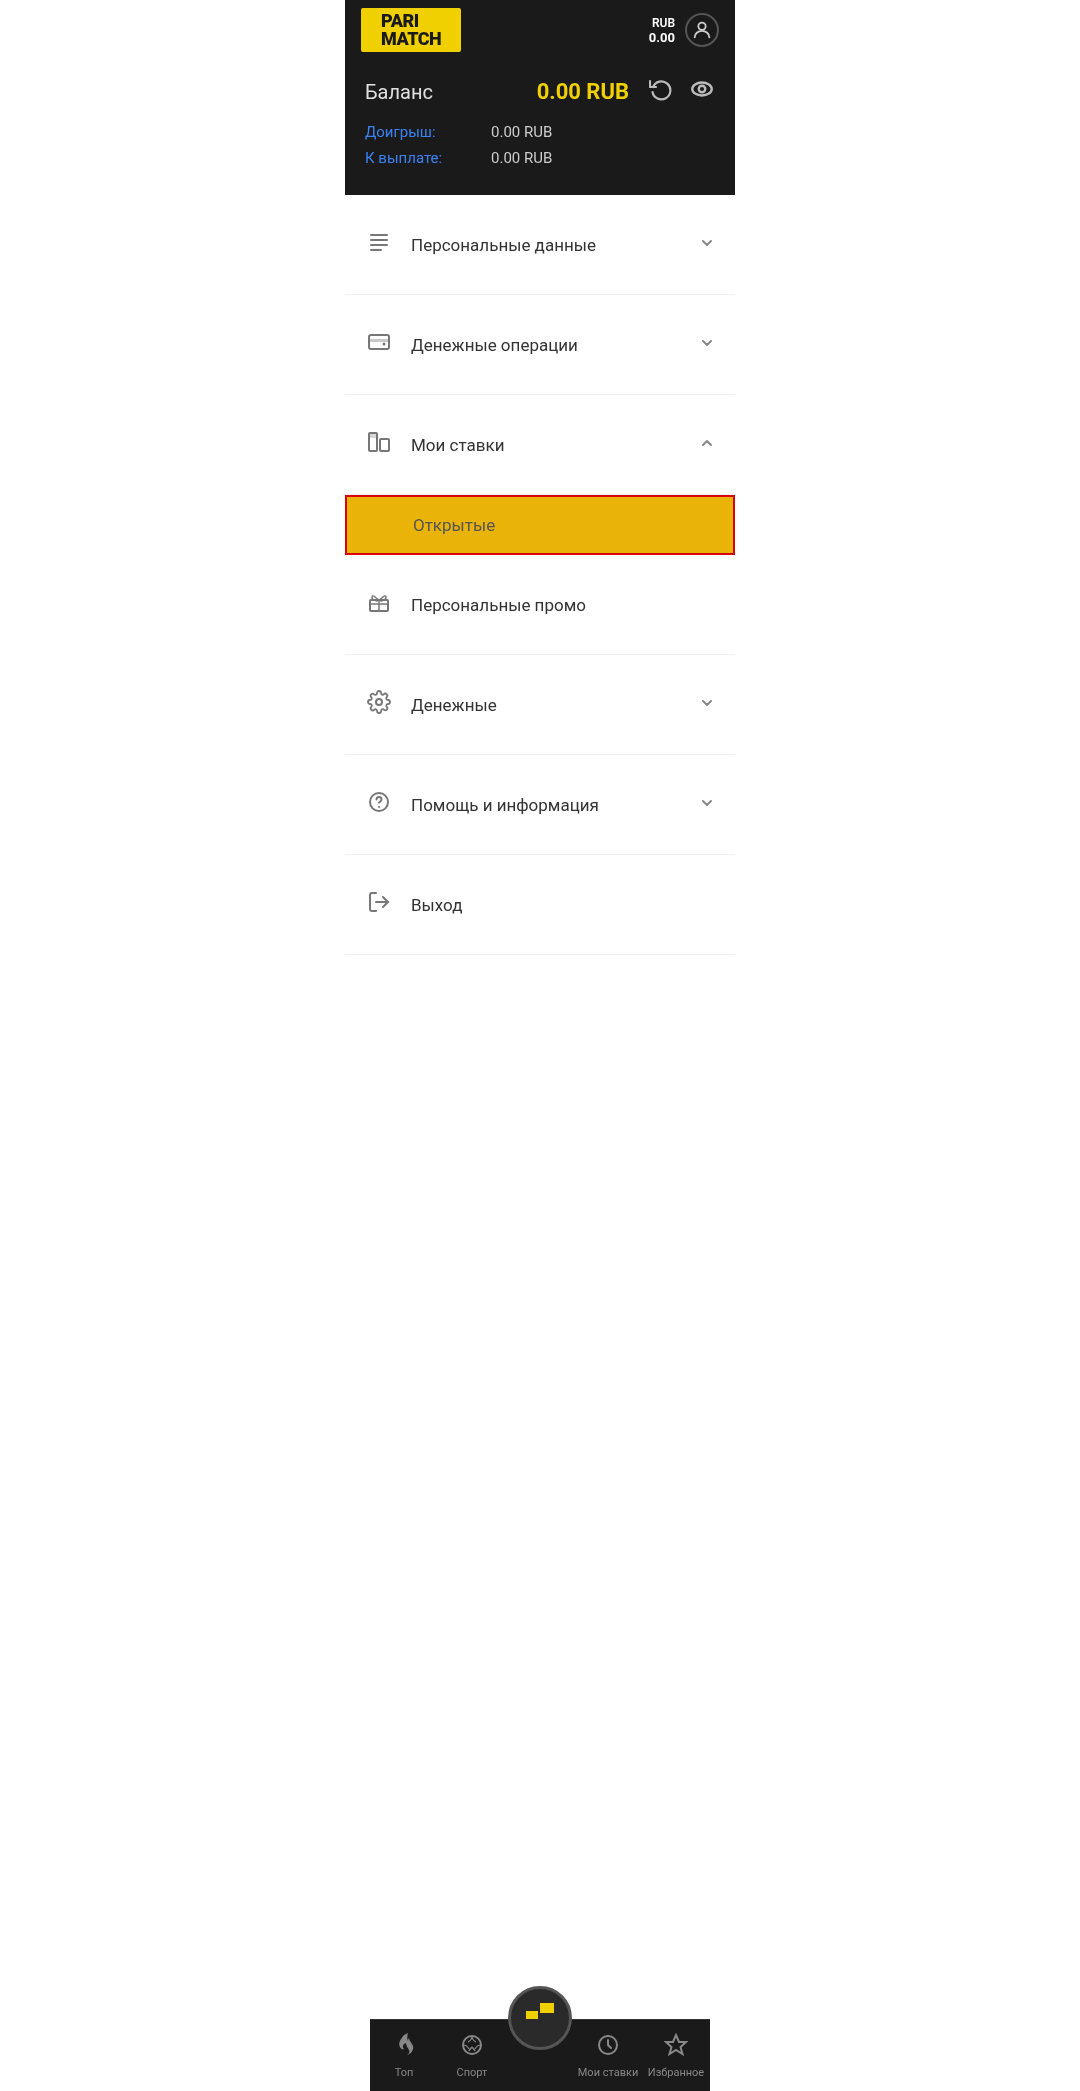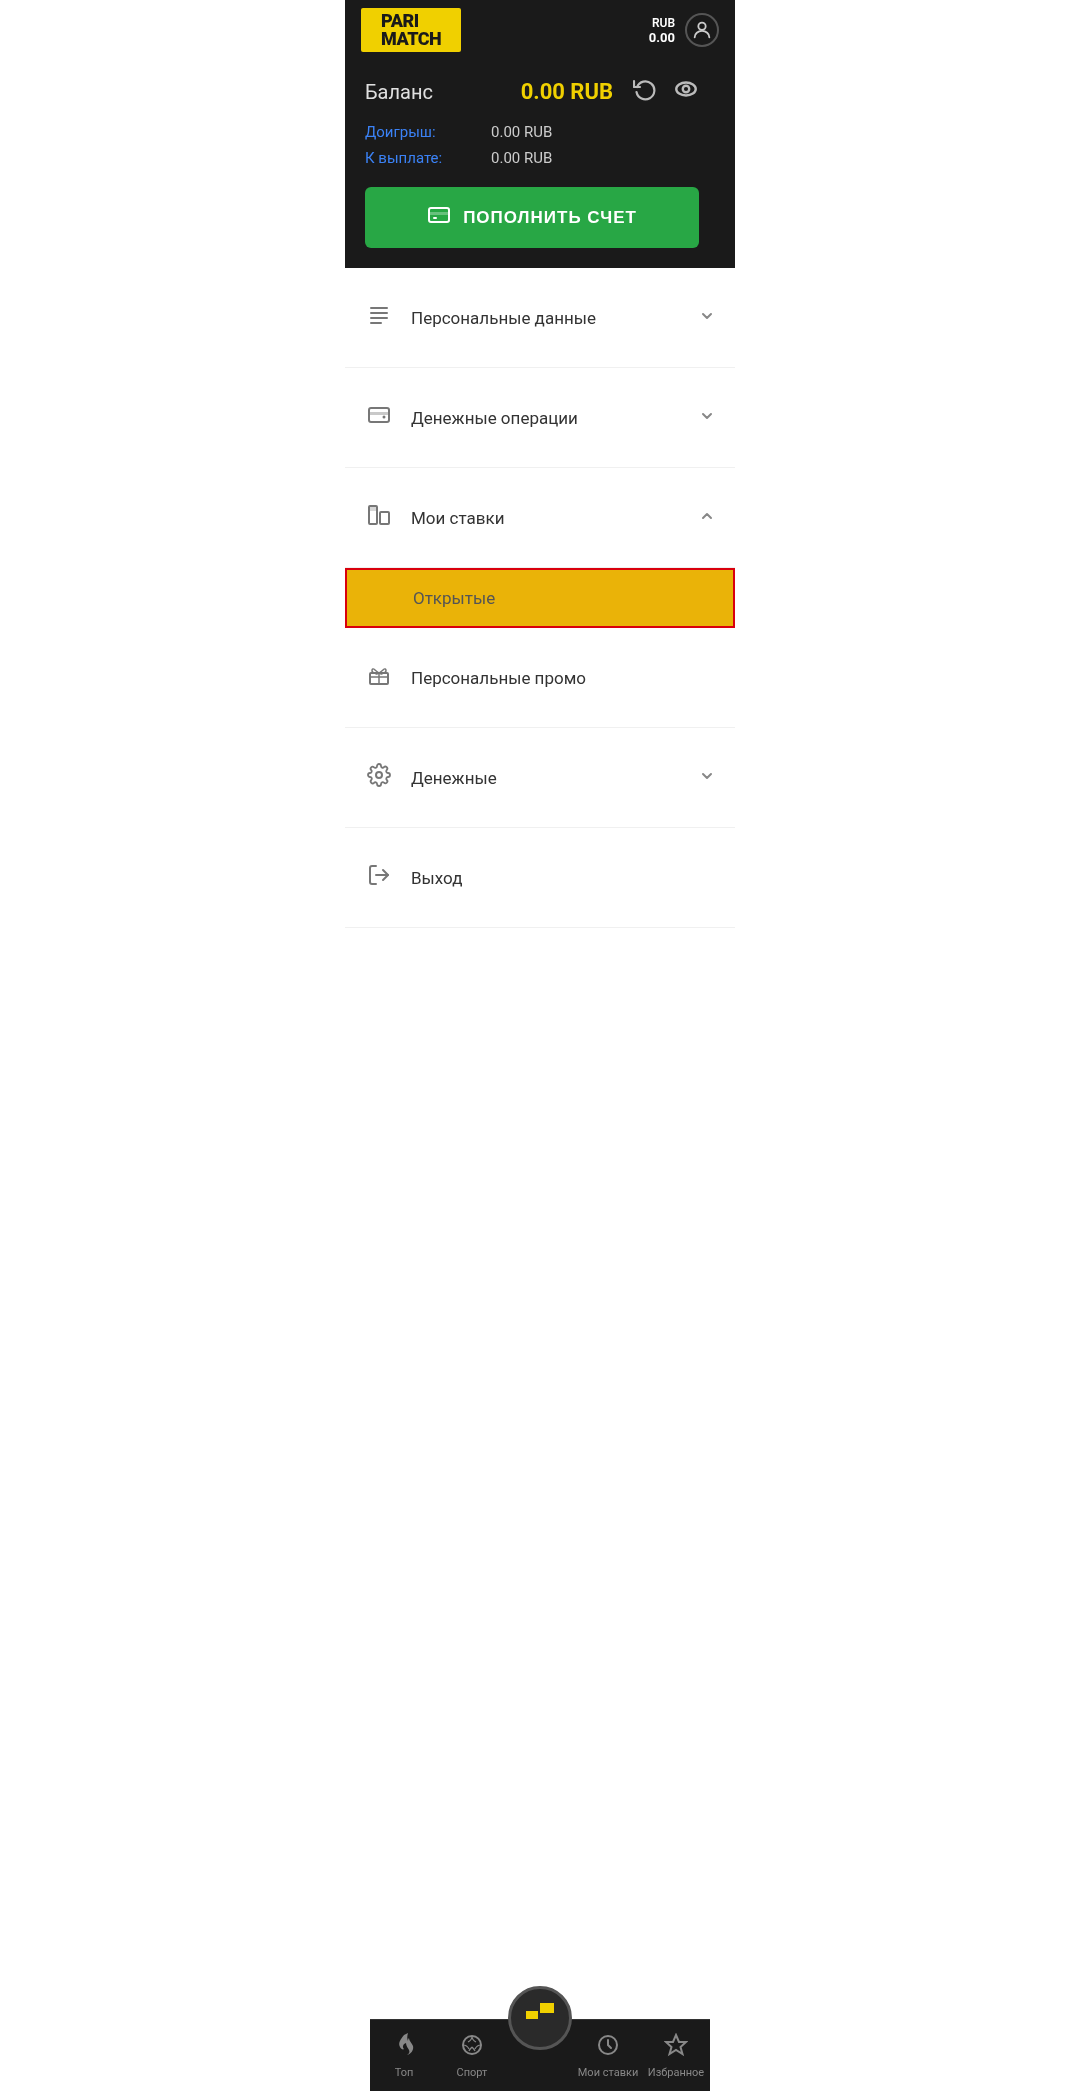--- a/index.html
+++ b/index.html
@@ -71,21 +71,21 @@
       display: flex;
       align-items: center;
       justify-content: center;
       color: #fff;
       font-size: 18px;
     }
 
     
     .balance-section {
       background: #1a1a1a;
-      padding: 16px 36px 20px 20px;
+      padding: 16px 20px 20px 20px;
     }
     .balance-row {
       display: flex;
       align-items: center;
       justify-content: space-between;
       margin-bottom: 16px;
     }
     .balance-label {
       color: #e0e0e0;
       font-size: 20px;
@@ -304,30 +304,20 @@
 
   <div class="balance-detail-row">
     <span class="balance-detail-label">Доигрыш:</span>
     <span class="balance-detail-value">0.00 RUB</span>
   </div>
   <div class="balance-detail-row">
     <span class="balance-detail-label">К выплате:</span>
     <span class="balance-detail-value">0.00 RUB</span>
   </div>
 
-  <button class="deposit-btn">
-    <span class="deposit-btn-icon">
-      <svg width="24" height="24" viewBox="0 0 24 24" fill="none">
-        <rect x="2" y="5" width="20" height="14" rx="2" stroke="white" stroke-width="2"></rect>
-        <rect x="2" y="9" width="20" height="3" fill="white" opacity="0.3"></rect>
-        <rect x="6" y="14" width="4" height="2" rx="1" fill="white"></rect>
-      </svg>
-    </span>
-    <span>ПОПОЛНИТЬ СЧЕТ</span>
-  </button>
 </div>
 
 <div class="menu-section">
 
   <div class="menu-item">
     <div class="menu-item-left">
       <span class="menu-icon">
         <svg width="24" height="24" viewBox="0 0 24 24" fill="none">
           <rect x="3" y="4" width="18" height="2" rx="1" fill="#777"></rect>
           <rect x="3" y="9" width="18" height="2" rx="1" fill="#777"></rect>
@@ -410,20 +400,37 @@
       </span>
       <span class="menu-label">Денежные</span>
     </div>
     <span class="menu-chevron">
       <svg width="16" height="16" viewBox="0 0 16 16" fill="none">
         <path d="M4 6l4 4 4-4" stroke="#888" stroke-width="2" stroke-linecap="round" stroke-linejoin="round"></path>
       </svg>
     </span>
   </div>
 
+  <div class="menu-item">
+    <div class="menu-item-left">
+      <span class="menu-icon">
+        <svg width="24" height="24" viewBox="0 0 24 24" fill="none">
+          <circle cx="12" cy="12" r="9" stroke="#777" stroke-width="2"></circle>
+          <path d="M9.5 9.5a2.5 2.5 0 0 1 5 0c0 1.5-1.5 2-2.5 3" stroke="#777" stroke-width="2" stroke-linecap="round"></path>
+          <circle cx="12" cy="17" r="1" fill="#777"></circle>
+        </svg>
+      </span>
+      <span class="menu-label">Помощь и информация</span>
+    </div>
+    <span class="menu-chevron">
+      <svg width="16" height="16" viewBox="0 0 16 16" fill="none">
+        <path d="M4 6l4 4 4-4" stroke="#888" stroke-width="2" stroke-linecap="round" stroke-linejoin="round"></path>
+      </svg>
+    </span>
+  </div>
 
   <div class="menu-item">
     <div class="menu-item-left">
       <span class="menu-icon">
         <svg width="24" height="24" viewBox="0 0 24 24" fill="none">
           <path d="M9 21H5a2 2 0 0 1-2-2V5a2 2 0 0 1 2-2h4" stroke="#777" stroke-width="2" stroke-linecap="round"></path>
           <polyline points="16 17 21 12 16 7" stroke="#777" stroke-width="2" stroke-linecap="round" stroke-linejoin="round"></polyline>
           <line x1="21" y1="12" x2="9" y2="12" stroke="#777" stroke-width="2" stroke-linecap="round"></line>
         </svg>
       </span>

